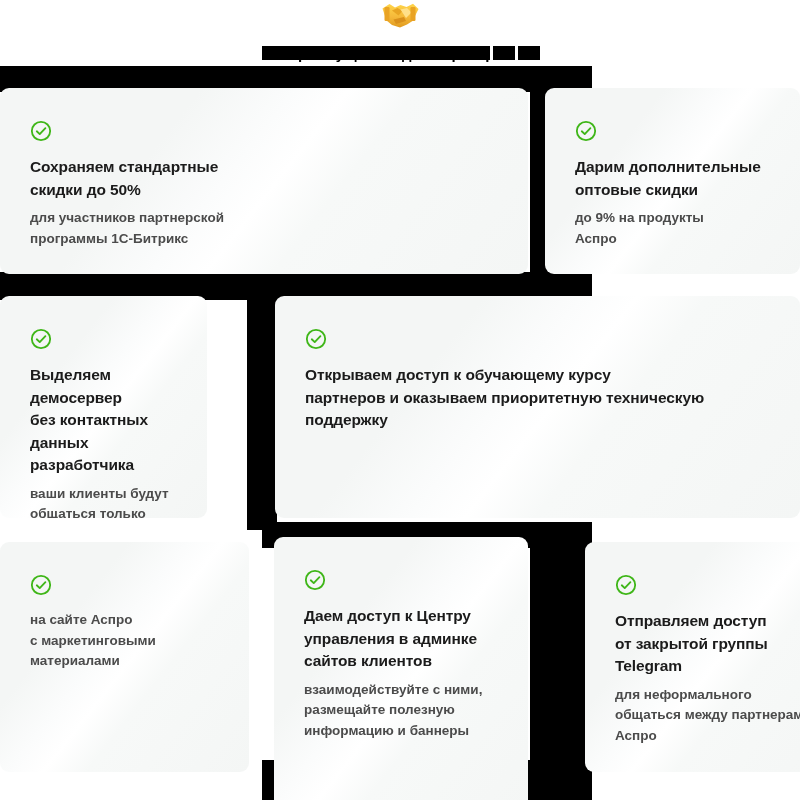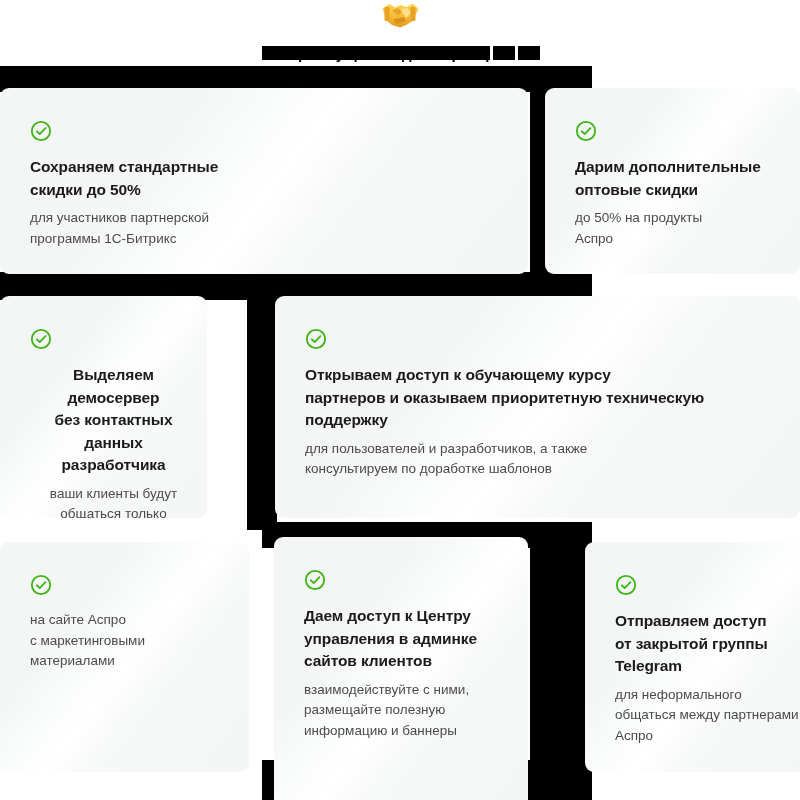--- a/index.html
+++ b/index.html
@@ -109,21 +109,21 @@
     font-size: 15.5px;
     font-weight: 700;
     color: #1b1b1b;
     line-height: 22.5px;
     margin: 0 0 7px 0;
     letter-spacing: -0.1px;
     white-space: pre-line;
   }
   .card-sub {
     font-size: 13.5px;
-    font-weight: 400;
+    font-weight: 700;
     color: #4b4b4b;
     line-height: 20.5px;
     margin: 0;
     white-space: pre-line;
   }
 </style>
 </head>
 <body>
 
 <div id="page">
@@ -177,26 +177,26 @@
   </div>
 
   <div class="card" style="left:545px; top:88px; width:255px; height:186px;padding-left:16px;">
     <div class="card-inner">
       <svg class="check-icon" viewBox="0 0 24 24">
         <circle cx="12" cy="12" r="10" fill="none" stroke="#3FB618" stroke-width="2"></circle>
         <path d="M7.4 12.3 L10.6 15.4 L16.8 8.9" fill="none" stroke="#3FB618" stroke-width="2" stroke-linecap="round" stroke-linejoin="round"></path>
       </svg>
       <p class="card-title">Дарим дополнительные
 оптовые скидки</p>
-      <p class="card-sub">до 50% на продукты
+      <p class="card-sub">до 9% на продукты
 Аспро</p>
     </div>
   </div>
 
-  <div class="card" style="left:0px; top:296px; width:207px; height:222px;text-align:center;">
+  <div class="card" style="left:0px; top:296px; width:207px; height:222px;">
     <div class="card-inner">
       <svg class="check-icon" viewBox="0 0 24 24">
         <circle cx="12" cy="12" r="10" fill="none" stroke="#3FB618" stroke-width="2"></circle>
         <path d="M7.4 12.3 L10.6 15.4 L16.8 8.9" fill="none" stroke="#3FB618" stroke-width="2" stroke-linecap="round" stroke-linejoin="round"></path>
       </svg>
       <p class="card-title">Выделяем демосервер
 без контактных данных
 разработчика</p>
       <p class="card-sub">ваши клиенты будут
 общаться только
@@ -206,22 +206,20 @@
 
   <div class="card" style="left:275px; top:296px; width:525px; height:222px;padding-left:13px;">
     <div class="card-inner" style="left:30px; top:32px; right:14px;">
       <svg class="check-icon" viewBox="0 0 24 24">
         <circle cx="12" cy="12" r="10" fill="none" stroke="#3FB618" stroke-width="2"></circle>
         <path d="M7.4 12.3 L10.6 15.4 L16.8 8.9" fill="none" stroke="#3FB618" stroke-width="2" stroke-linecap="round" stroke-linejoin="round"></path>
       </svg>
       <p class="card-title">Открываем доступ к обучающему курсу
 партнеров и оказываем приоритетную техническую
 поддержку</p>
-      <p class="card-sub">для пользователей и разработчиков, а также
-консультируем по доработке шаблонов</p>
     </div>
   </div>
 
   <div class="card" style="left:0px; top:542px; width:249px; height:230px;">
     <div class="card-inner">
       <svg class="check-icon" viewBox="0 0 24 24">
         <circle cx="12" cy="12" r="10" fill="none" stroke="#3FB618" stroke-width="2"></circle>
         <path d="M7.4 12.3 L10.6 15.4 L16.8 8.9" fill="none" stroke="#3FB618" stroke-width="2" stroke-linecap="round" stroke-linejoin="round"></path>
       </svg>
       <p class="card-sub">на сайте Аспро

